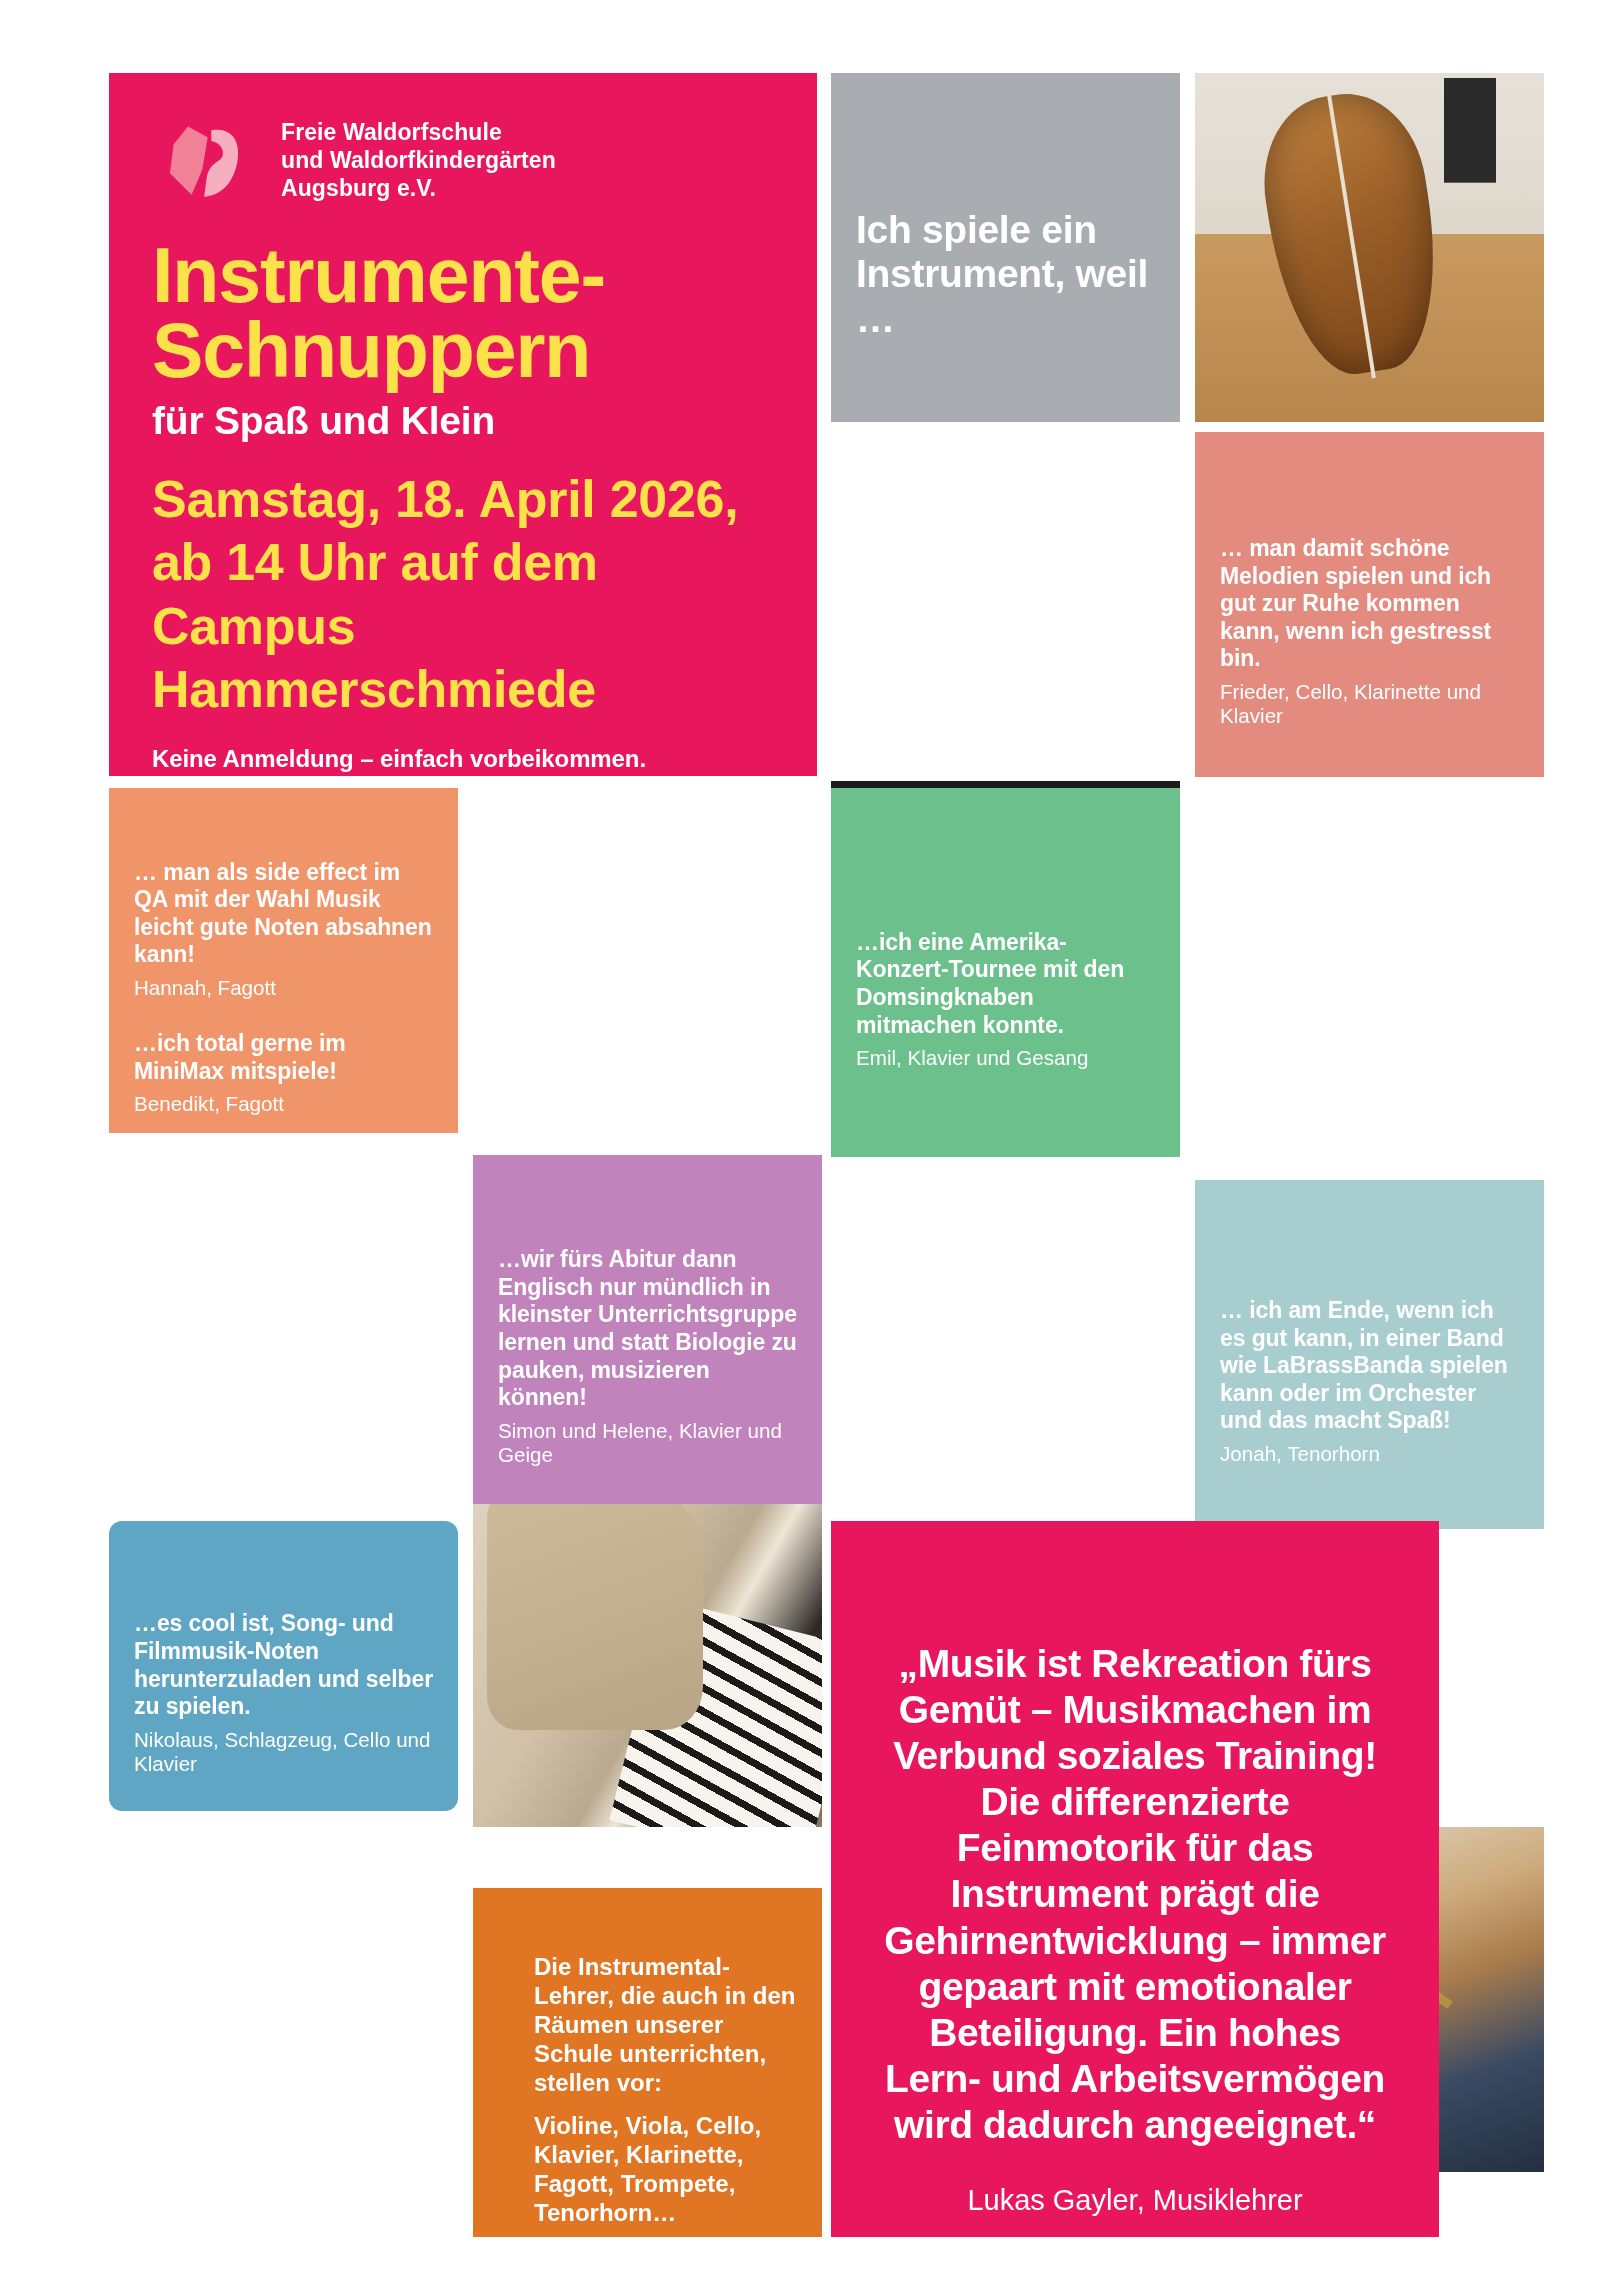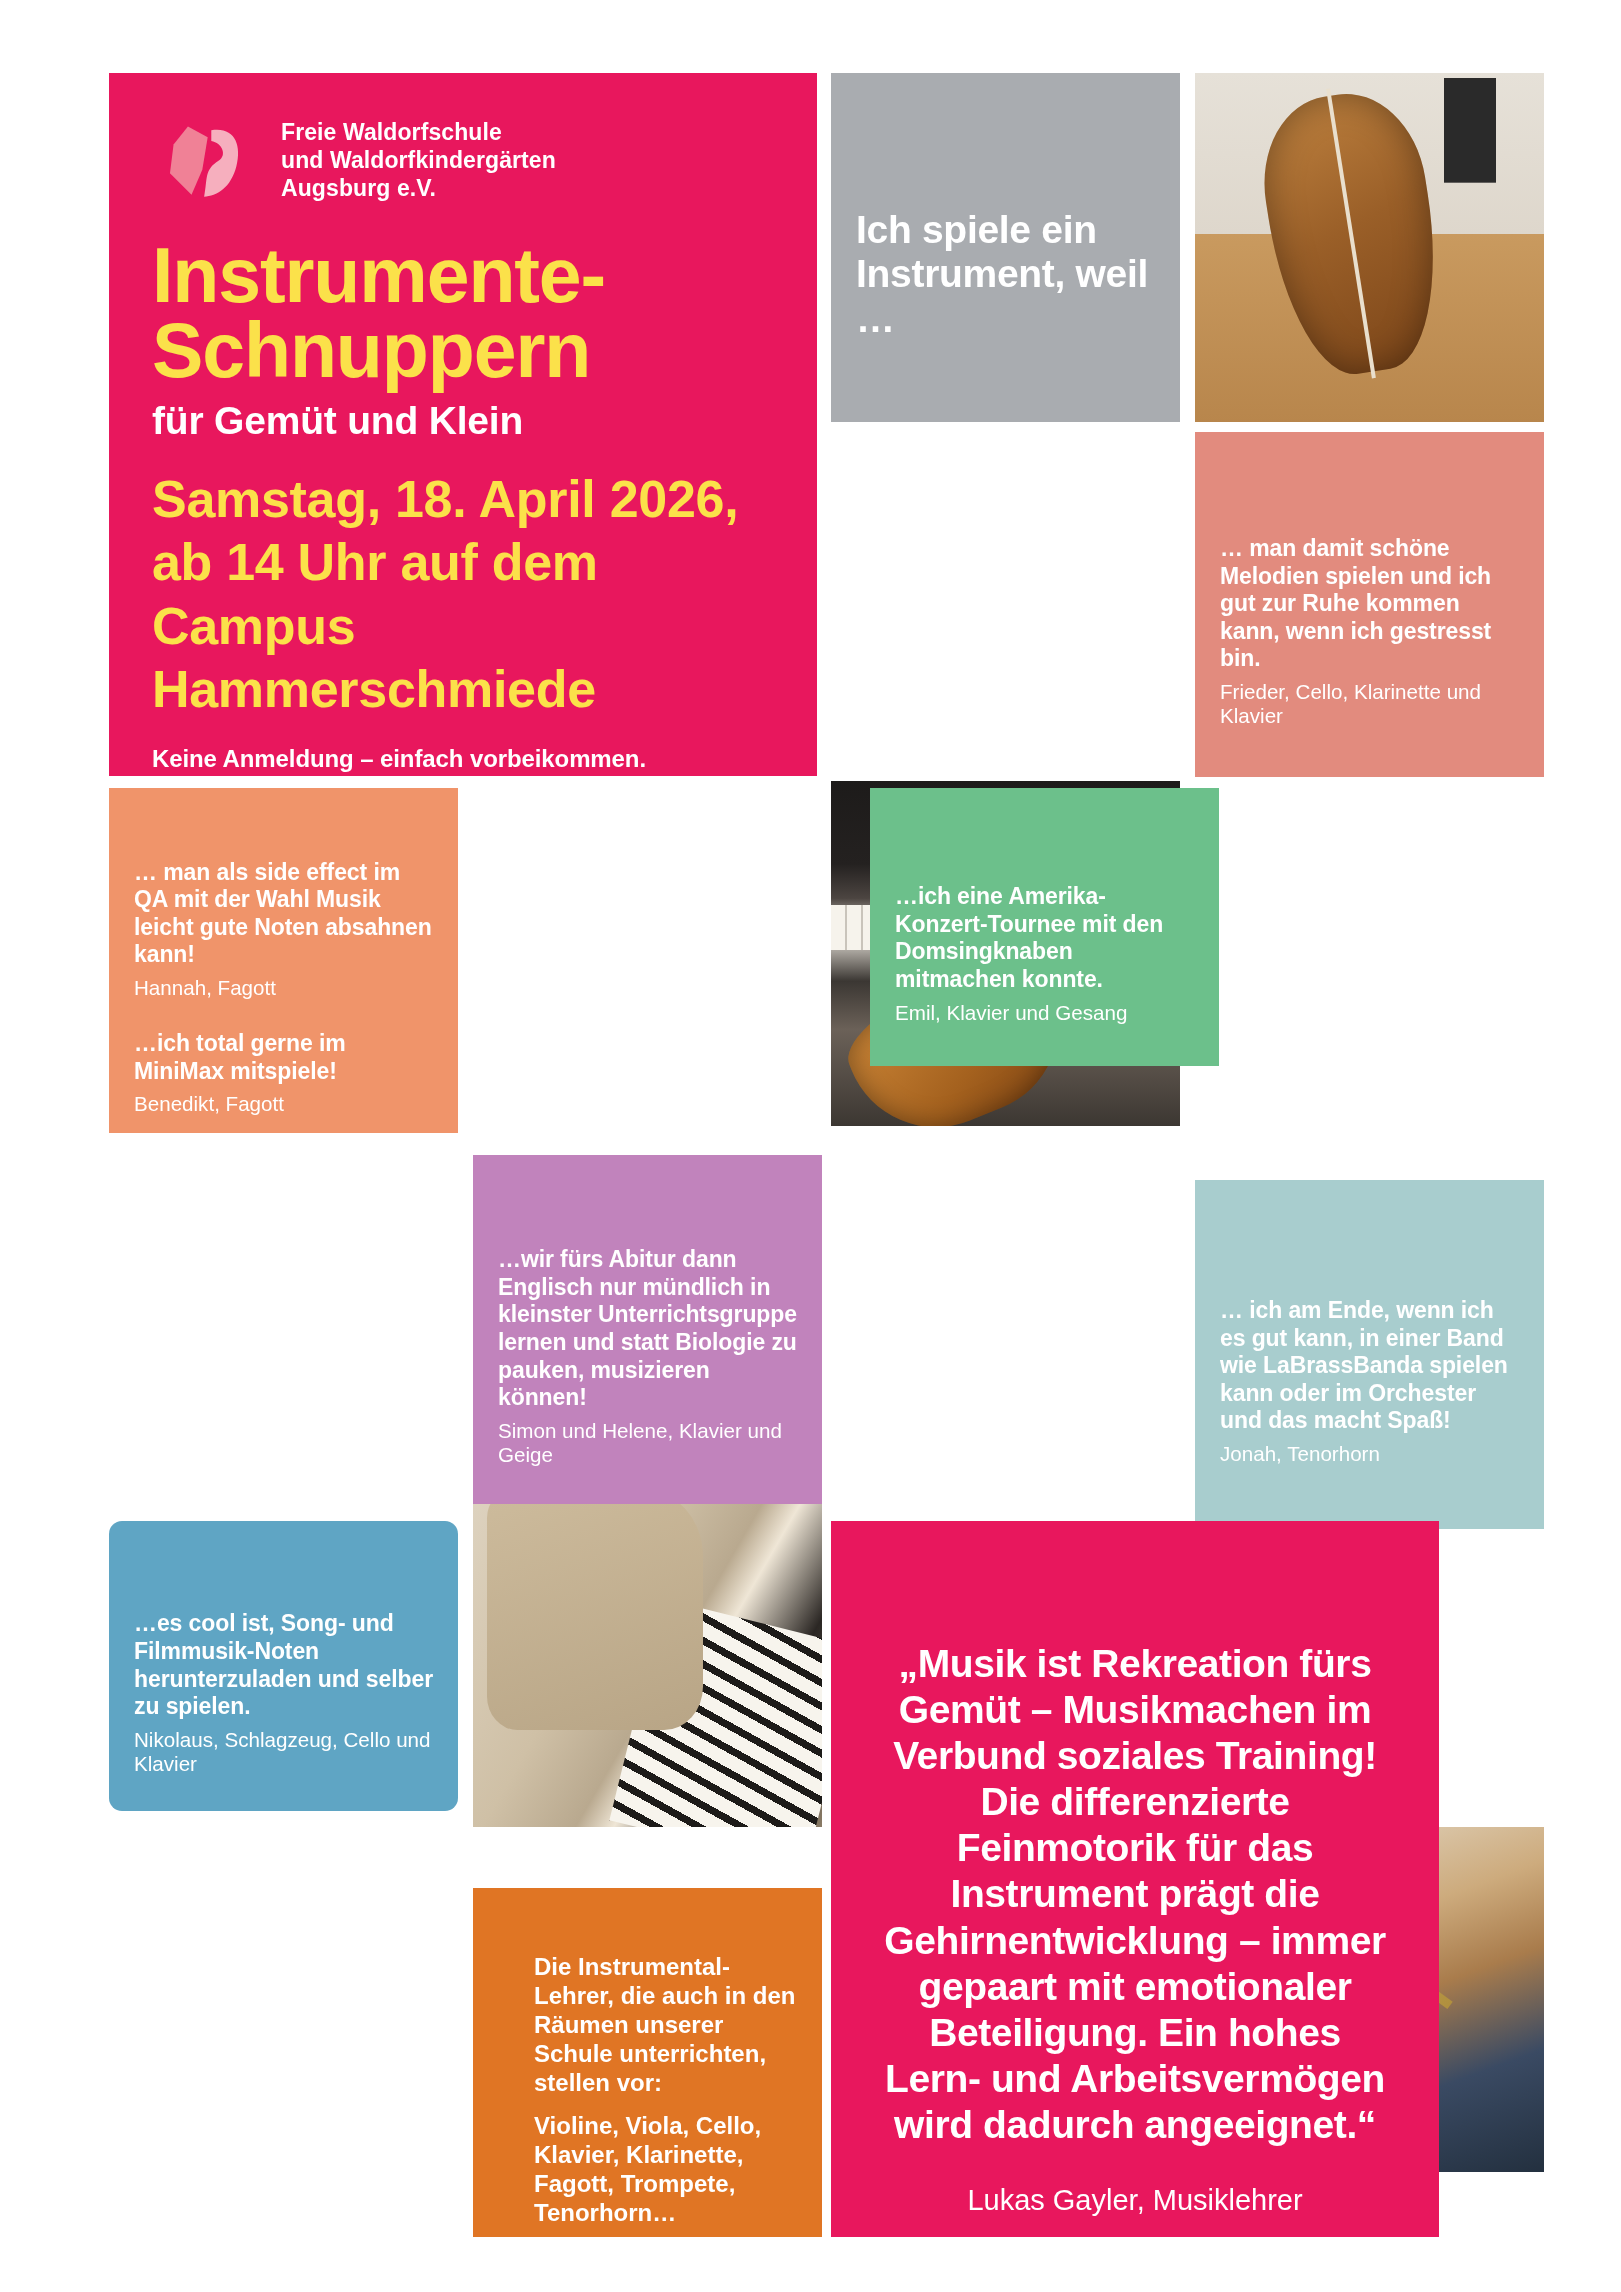--- a/index.html
+++ b/index.html
@@ -227,21 +227,21 @@
           <span class="org-name" style="padding-top:0">und Waldorfkindergärten</span>
           <span class="org-name" style="padding-top:0">Augsburg e.V.</span>
         </div>
       </div>
 
       <div class="headline">
         <div>Instrumente-</div>
         <div>Schnuppern</div>
       </div>
 
-      <div class="subheadline">für Gemüt und Klein</div>
+      <div class="subheadline">für Spaß und Klein</div>
 
       <div class="datetime">
         <div>Samstag, 18. April 2026,</div>
         <div>ab 14 Uhr auf dem Campus</div>
         <div>Hammerschmiede</div>
       </div>
 
       <div class="note">Keine Anmeldung – einfach vorbeikommen.</div>
     </div>
   </div>
@@ -268,21 +268,21 @@
       <div class="quote-body">… man als side effect im QA mit der Wahl Musik leicht gute Noten absahnen kann!</div>
       <div class="quote-author">Hannah, Fagott</div>
       <div class="quote-gap"></div>
       <div class="quote-body">…ich total gerne im MiniMax mitspiele!</div>
       <div class="quote-author">Benedikt, Fagott</div>
     </div>
   </div>
 
   <div class="cell photo photo-pianist" style="left:473px; top:788px; width:349px; height:345px;"></div>
 
-  <div class="cell fill-green" style="left:870px; top:788px; width:349px; height:278px;">
+  <div class="cell fill-green" style="left:831px; top:788px; width:349px; height:369px;">
     <div class="v-center pad">
       <div class="quote-body">…ich eine Amerika-Konzert-Tournee mit den Domsingknaben mitmachen konnte.</div>
       <div class="quote-author">Emil, Klavier und Gesang</div>
     </div>
   </div>
 
   <div class="cell photo photo-trombone" style="left:1195px; top:788px; width:349px; height:345px;"></div>
 
   <div class="cell fill-purple" style="left:473px; top:1155px; width:349px; height:349px;">
     <div class="v-center pad">

